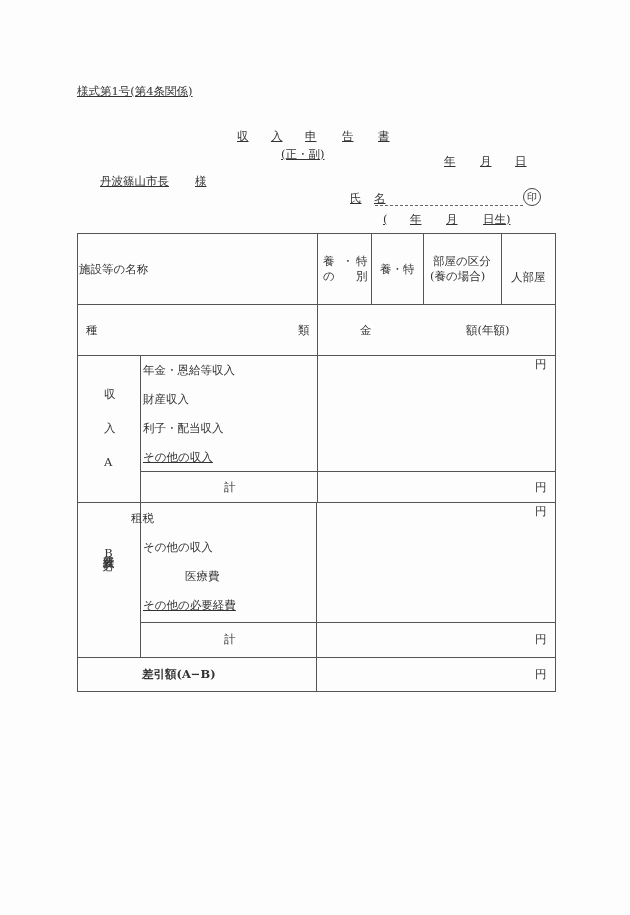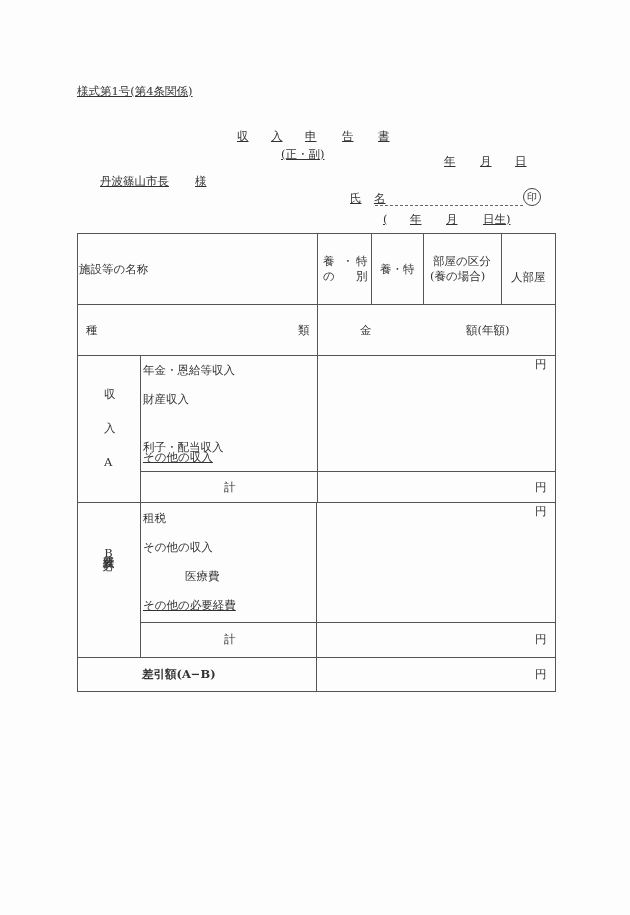--- a/index.html
+++ b/index.html
@@ -97,31 +97,31 @@
 <div class="cell-text" style="left:360px;top:323px;">金</div>
 <div class="cell-text" style="left:466px;top:323px;">額(年額)</div>
 
 <div>
   <div class="cell-text" style="left:104px;top:387px;">収</div>
   <div class="cell-text" style="left:104px;top:421px;">入</div>
   <div class="cell-text" style="left:104px;top:455px;">A</div>
 </div>
 <div class="cell-text" style="left:143px;top:363px;">年金・恩給等収入</div>
 <div class="cell-text" style="left:143px;top:392px;">財産収入</div>
-<div class="cell-text" style="left:143px;top:440px;">利子・配当収入</div>
+<div class="cell-text" style="left:143px;top:421px;">利子・配当収入</div>
 <div class="cell-text" style="left:143px;top:450px;text-decoration:underline;">その他の収入</div>
 <div class="field" style="left:320px;top:358px;width:232px;height:110px;"></div>
 <div class="cell-text" style="left:535px;top:357px;">円</div>
 
 <div class="cell-text" style="left:224px;top:480px;">計</div>
 <div class="field" style="left:320px;top:474px;width:210px;height:26px;"></div>
 <div class="cell-text" style="left:535px;top:480px;">円</div>
 
 <div class="vert" style="left:102px;top:550px;">必要経費B</div>
-<div class="cell-text" style="left:143px;top:511px;">租税</div>
+<div class="cell-text" style="left:131px;top:511px;">租税</div>
 <div class="cell-text" style="left:143px;top:540px;">その他の収入</div>
 <div class="cell-text" style="left:143px;top:569px;margin-left:42px;">医療費</div>
 <div class="cell-text" style="left:143px;top:598px;text-decoration:underline;">その他の必要経費</div>
 <div class="field" style="left:320px;top:505px;width:232px;height:114px;"></div>
 <div class="cell-text" style="left:535px;top:504px;">円</div>
 
 <div class="cell-text" style="left:224px;top:632px;">計</div>
 <div class="field" style="left:320px;top:625px;width:210px;height:30px;"></div>
 <div class="cell-text" style="left:535px;top:632px;">円</div>
 

